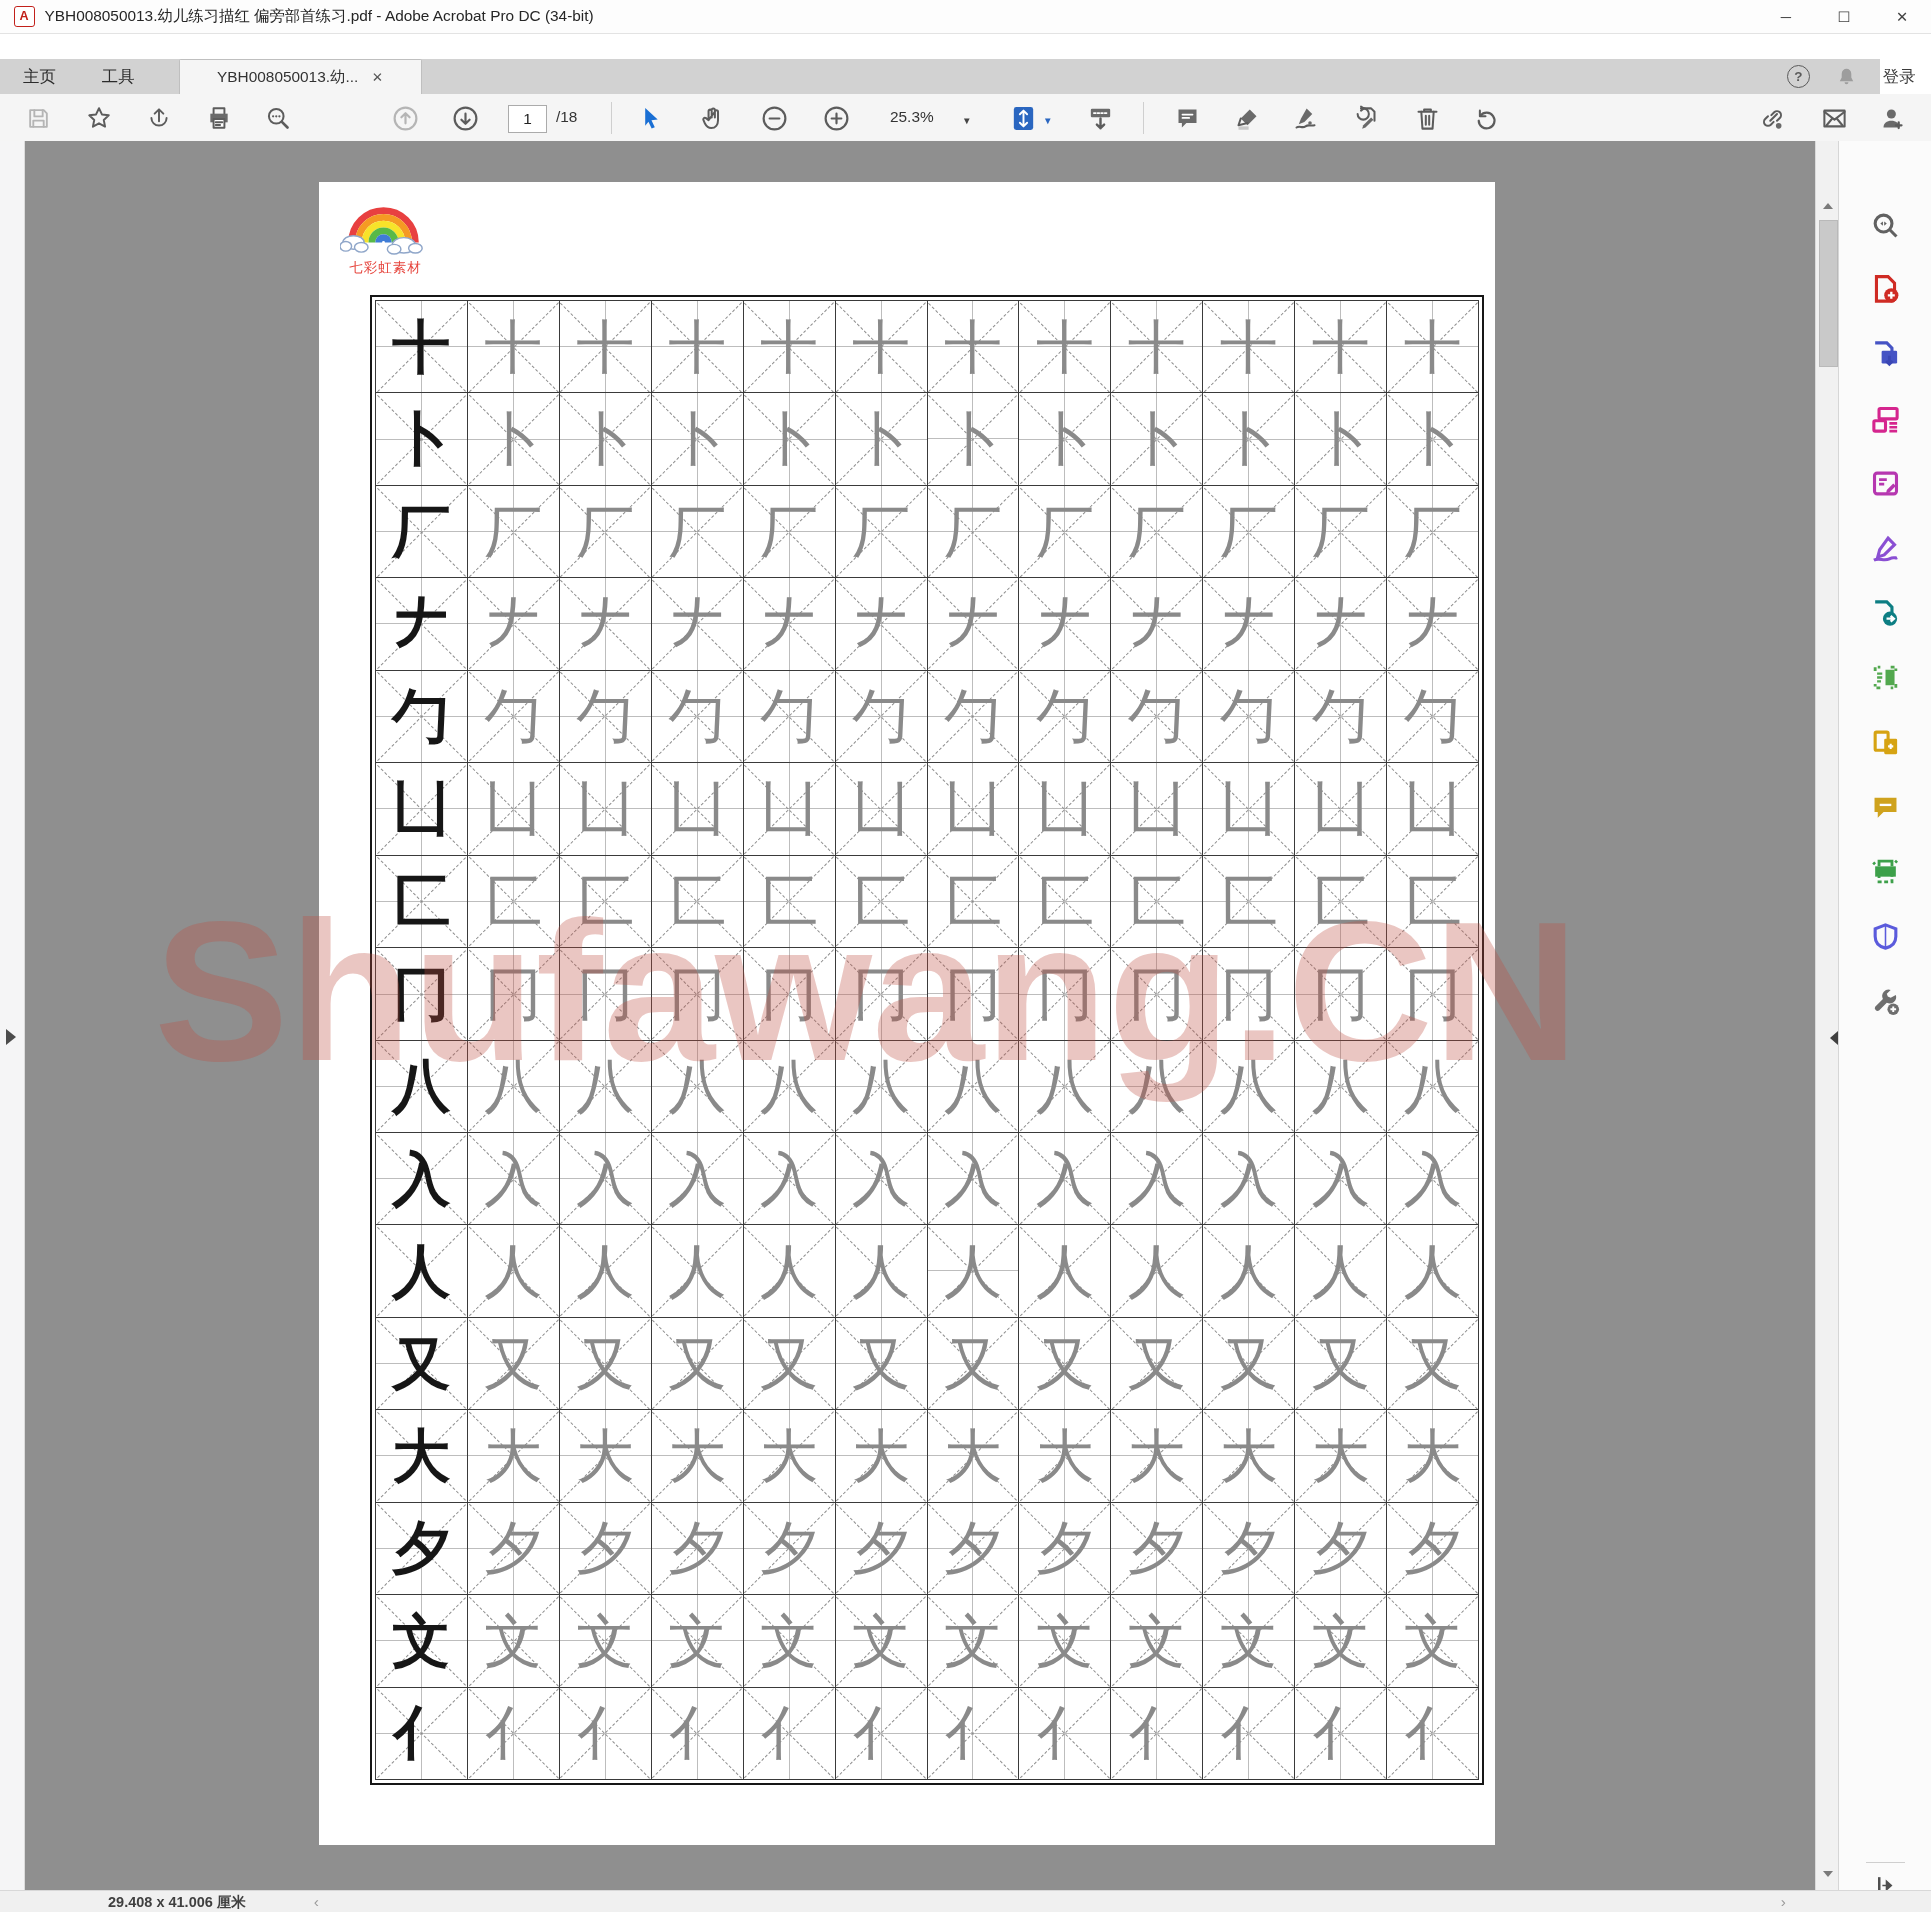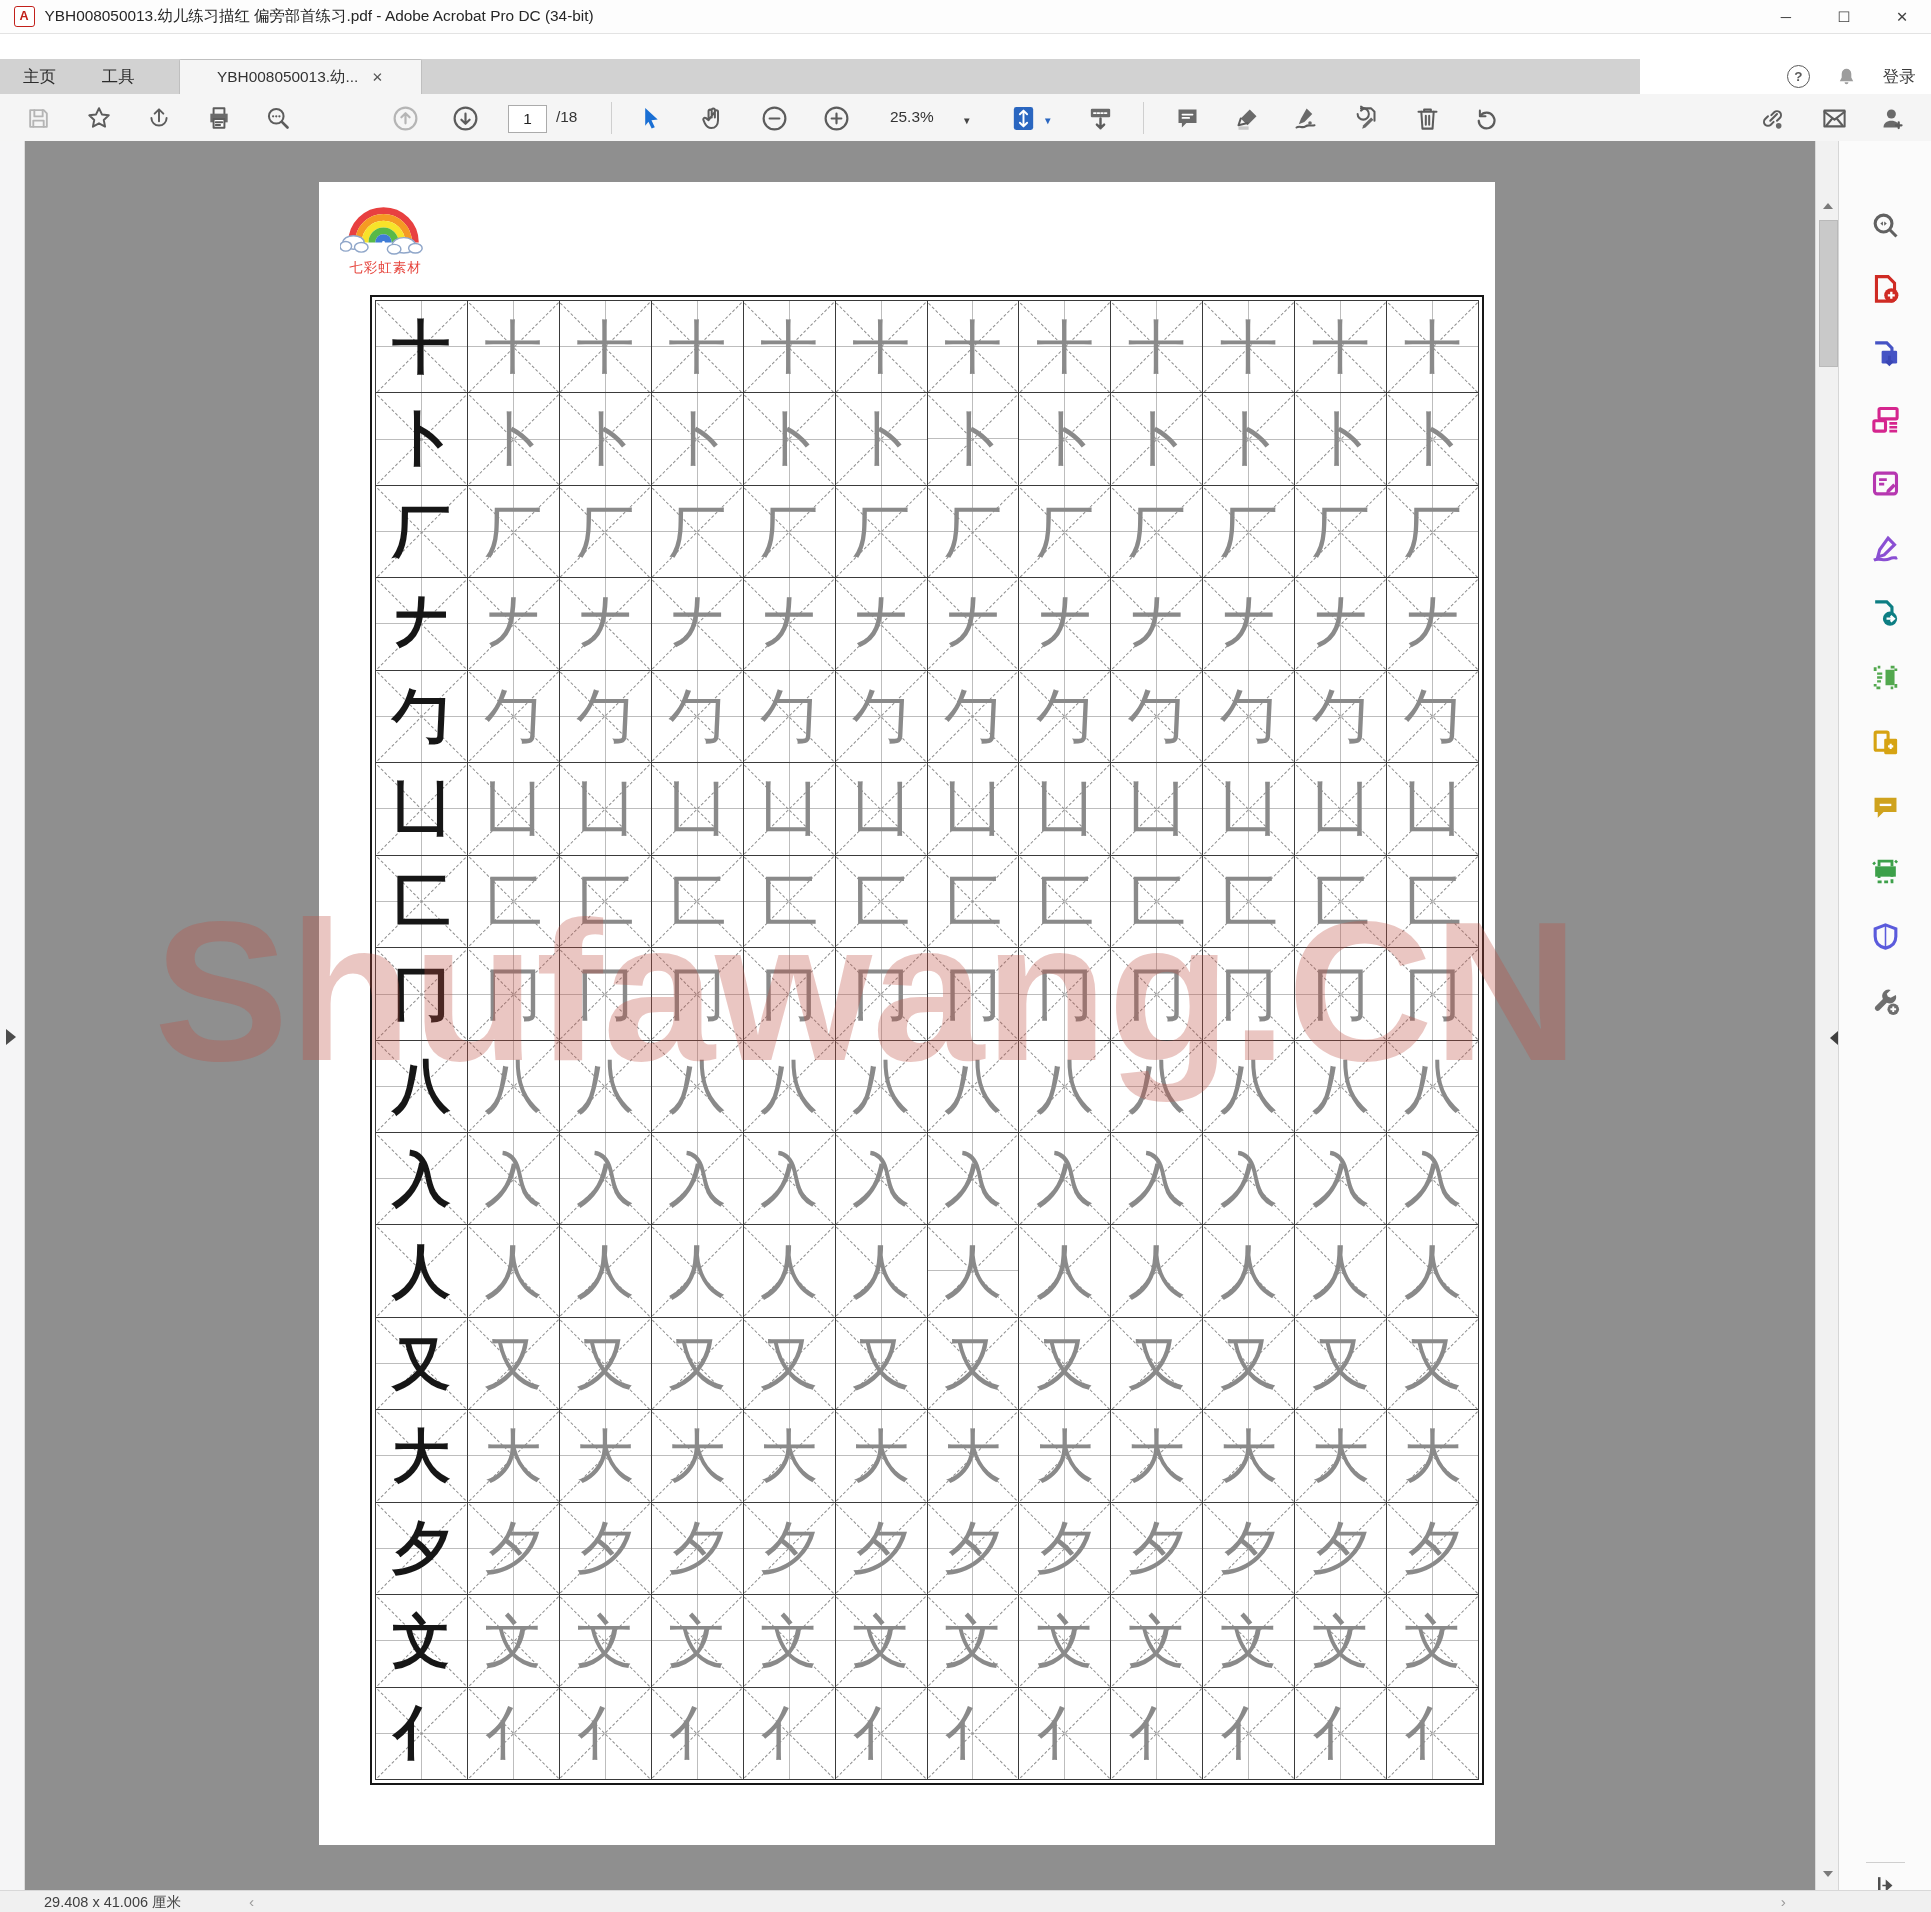--- a/index.html
+++ b/index.html
@@ -12,21 +12,21 @@
   .pdf-badge{width:19.3px;height:19.3px;margin-left:13.5px;background:#fff;border:1.9px solid #c2201a;border-radius:2.9px;color:#c2201a;font-size:12.6px;font-weight:bold;display:flex;align-items:center;justify-content:center;}
   .title-text{margin-left:9.7px;font-size:15.4px;color:#262626;}
   .win-controls{position:absolute;right:0;top:0;height:33px;display:flex;}
   .win-btn{width:58px;height:33px;display:flex;align-items:center;justify-content:center;font-size:14.5px;color:#444;}
 
   
   .menubar{left:0;top:33px;width:1931px;height:26px;background:#fafafa;border-bottom:1px solid #e6e6e6;display:flex;align-items:center;}
   .menu-item{padding:0 16.4px;font-size:15.4px;color:#333;}
 
   
-  .tabbar{left:0;top:59px;width:1640px;height:35px;background:#d2d2d2;display:flex;align-items:stretch;}
+  .tabbar{left:0;top:59px;width:1880px;height:35px;background:#d2d2d2;display:flex;align-items:stretch;}
   .toptab{padding:0 23px;display:flex;align-items:center;font-size:16.4px;color:#2b2b2b;}
   .doctab{margin-left:21px;width:241px;background:#f5f5f5;border:1px solid #bfbfbf;border-bottom:none;display:flex;align-items:center;justify-content:center;gap:13.5px;font-size:15.4px;color:#333;border-radius:1.9px 1.9px 0 0;}
   .doctab .x{font-size:13.5px;color:#555;}
   .tabbar-right{position:absolute;right:15.4px;top:59px;height:35px;display:flex;align-items:center;gap:25px;}
   .help-circle{width:21px;height:21px;border-radius:50%;border:1.9px solid #5a5a5a;color:#5a5a5a;font-size:13.5px;font-weight:bold;display:flex;align-items:center;justify-content:center;}
   .login{font-size:16.4px;color:#3a3a3a;}
 
   
   .toolbar{left:0;top:94px;width:1931px;height:47px;background:#f5f5f5;border-bottom:1px solid #c9c9c9;}
   .ticon{position:absolute;top:8.7px;width:31px;height:31px;display:flex;align-items:center;justify-content:center;}
@@ -73,21 +73,21 @@
   .scroll-thumb{position:absolute;left:2.9px;top:79px;width:17.4px;height:145px;background:#c9c9c9;border:1px solid #b9b9b9;}
 
   
   .sidebar{left:1838px;top:0;width:93px;height:1750px;background:#fbfbfb;border-left:1px solid #d6d6d6;}
   .stool{position:absolute;left:30px;width:33px;height:33px;display:flex;align-items:center;justify-content:center;}
   .sidebar-expand{position:absolute;left:27px;top:1721px;width:39px;display:flex;flex-direction:column;align-items:center;gap:9.7px;}
   .sidebar-expand .bar{width:39px;height:1px;background:#cfcfcf;}
 
   
   .statusbar{left:0;top:1890px;width:1931px;height:22px;background:#f0f0f0;border-top:1px solid #d8d8d8;display:flex;align-items:center;font-size:14.5px;color:#3f3f3f;}
-  .dim-text{margin-left:44px;}
+  .dim-text{margin-left:108px;font-weight:bold;}
   .status-chev{margin-left:68px;color:#9a9a9a;font-size:15.4px;}
   .status-chev-right{position:absolute;right:145px;color:#9a9a9a;font-size:15.4px;}
 </style>
 </head>
 <body>
 
 <div class="app">
 
   <div class="abs titlebar">
     <div class="pdf-badge">A</div>

